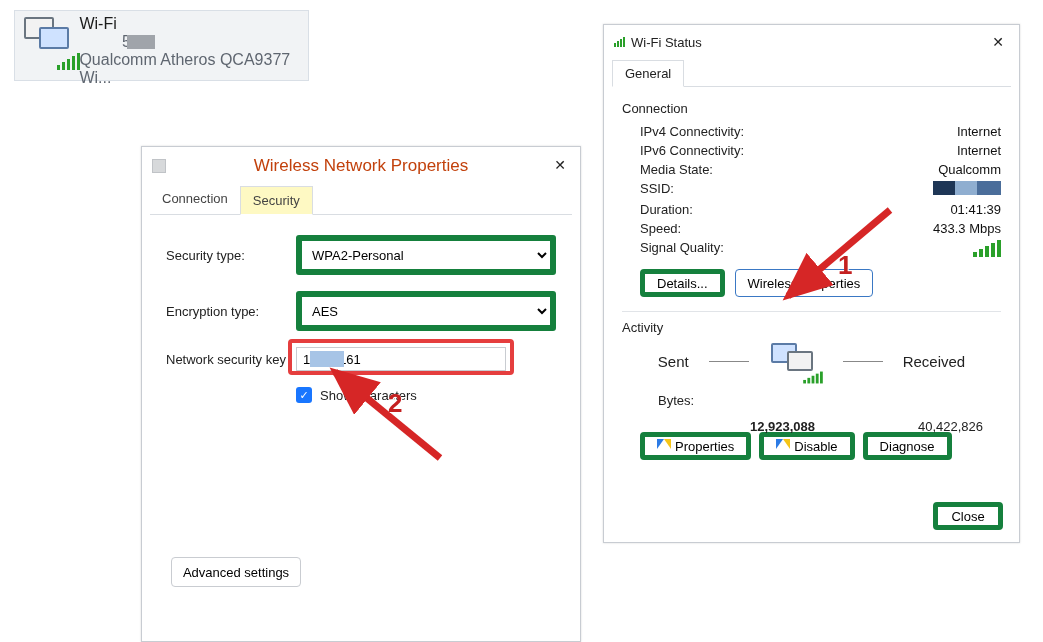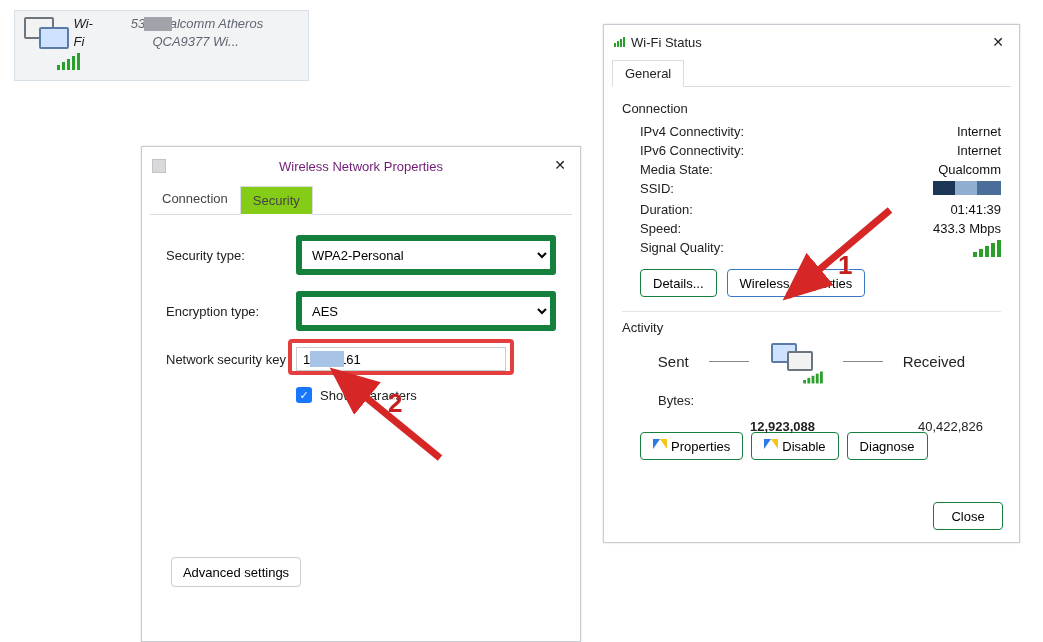--- a/index.html
+++ b/index.html
@@ -14,37 +14,37 @@
   .adapter-icon { width: 56px; height: 56px; position: relative; }
   .adapter-icon .monitor1 { position: absolute; left: 3px; top: 2px; width: 30px; height: 22px; background: #f2f2f2; border: 2px solid #6a7580; border-radius: 2px; }
   .adapter-icon .monitor2 { position: absolute; left: 18px; top: 12px; width: 30px; height: 22px; background: #cfe2ff; border: 2px solid #5b7ba6; border-radius: 2px; }
   .adapter-icon .bars { position: absolute; left: 36px; top: 38px; display: flex; align-items: flex-end; gap: 2px; }
   .adapter-icon .bars span { width: 3px; background: #2aa02a; display: block; }
   .adapter-icon .bars span:nth-child(1){height:5px}
   .adapter-icon .bars span:nth-child(2){height:8px}
   .adapter-icon .bars span:nth-child(3){height:11px}
   .adapter-icon .bars span:nth-child(4){height:14px}
   .adapter-icon .bars span:nth-child(5){height:17px}
-  .adapter-text { display:flex; flex-direction:row; font-size:13px; line-height:18px; color:#1b1b1b;font-style:italic; }
+  .adapter-text { display:flex; flex-direction:column; font-size:16px; line-height:18px; color:#1b1b1b; }
   .adapter-text .line2, .adapter-text .line3 { color:#5f6670; }
   .adapter-text .line2 { position:relative; }
   .adapter-text .redact1 { position:absolute; left:48px; top:2px; width:28px; height:14px; background:#a0a4aa; }
 
   
   .props-dialog {
     position: absolute; left: 141px; top: 146px; width: 440px; height: 496px;
     background: #fff; border: 1px solid #c8ccd2; box-shadow: 0 0 2px rgba(0,0,0,0.15);
   }
   .props-titlebar { height: 38px; display:flex; align-items:center; position:relative; }
   .props-titlebar .title-icon { width:14px; height:14px; background:#d7d9db; margin-left:10px; border:1px solid #c0c3c7;}
-  .props-titlebar .title-text { position:absolute; left:0; right:0; text-align:center; font-size:13px; color:#701a75; }
+  .props-titlebar .title-text { position:absolute; left:0; right:0; text-align:center; font-size:17px; color:#c2410c; }
   .props-titlebar .close { position:absolute; right:8px; top:6px; width:24px; height:24px; display:flex; align-items:center; justify-content:center; font-size:14px; color:#222; cursor:pointer;}
   .props-tabs { display:flex; border-bottom:1px solid #d9dde2; margin: 0 8px; font-size:13px; }
   .props-tabs .tab { padding:6px 12px; color:#444; cursor:pointer;}
-  .props-tabs .tab.active { border:1px solid #d9dde2; border-bottom:1px solid #fff; position:relative; bottom:-1px; background:#84cc16; }
+  .props-tabs .tab.active { border:1px solid #d9dde2; border-bottom:1px solid #fff; position:relative; bottom:-1px; background:#fef9c3; }
   .props-body { padding:20px 24px; font-size:13px; color:#222; }
   .form-row { display:flex; align-items:center; margin-bottom:16px; }
   .form-row .lbl { width:130px; }
   .form-row .ctrl { flex:1; }
   select.ctrl, input.ctrl { width:210px; height:40px; border:6px solid #15803d; background:#fff; font-size:13px; padding:0 6px; border-radius:3px;}
   .key-wrap { position:relative; width:220px; }
   .key-wrap .key-outline { position:absolute; left:-8px; top:-8px; width:226px; height:36px; border:4px solid #e53e3e; border-radius:4px; pointer-events:none; }
   .key-wrap input { width:210px; height:24px; border:1px solid #c9ccd1; padding:0 6px; font-size:13px; }
   .key-wrap .key-redact { position:absolute; left:14px; top:4px; width:34px; height:16px; background:#a7c4e6; }
   .show-row { display:flex; align-items:center; margin-left:130px; gap:8px; margin-top:6px; }
@@ -76,21 +76,21 @@
   .ssid-block .a{width:22px;background:#1e3656}
   .ssid-block .b{width:22px;background:#8faed0}
   .ssid-block .c{width:24px;background:#4a6d9a}
   .sigbars { display:flex; align-items:flex-end; gap:2px; }
   .sigbars span { width:4px; background:#2aa02a;}
   .sigbars span:nth-child(1){height:5px}
   .sigbars span:nth-child(2){height:8px}
   .sigbars span:nth-child(3){height:11px}
   .sigbars span:nth-child(4){height:14px}
   .sigbars span:nth-child(5){height:17px}
-  .btn { height:28px; border:1px solid #15803d; background:#fff; border-radius:4px; font-size:13px; cursor:pointer; padding:0 12px; display:inline-flex; align-items:center; gap:4px; }
+  .btn { height:28px; border:5px solid #15803d; background:#fff; border-radius:4px; font-size:13px; cursor:pointer; padding:0 12px; display:inline-flex; align-items:center; gap:4px; }
   .btn.blue { border:1px solid #3a78c4; }
   .actrow { display:flex; gap:10px; margin:10px 0 0 18px; }
   .divider { border-top:1px solid #e1e4e8; margin:14px 0 8px 0; }
   .activity { position:relative; padding:0 18px; }
   .activity .topline { display:flex; align-items:center; justify-content:center; gap:20px; margin-top:6px;}
   .activity .topline .sent, .activity .topline .recv { font-size:15px; color:#222;}
   .activity .line { width:40px; border-top:1px solid #888; }
   .activity .center-icon { width:54px; height:40px; position:relative; }
   .activity .center-icon .m1 { position:absolute; left:2px; top:2px; width:26px; height:20px; background:#cfe2ff; border:2px solid #5b7ba6; border-radius:2px;}
   .activity .center-icon .m2 { position:absolute; left:18px; top:10px; width:26px; height:20px; background:#f2f2f2; border:2px solid #6a7580; border-radius:2px;}

